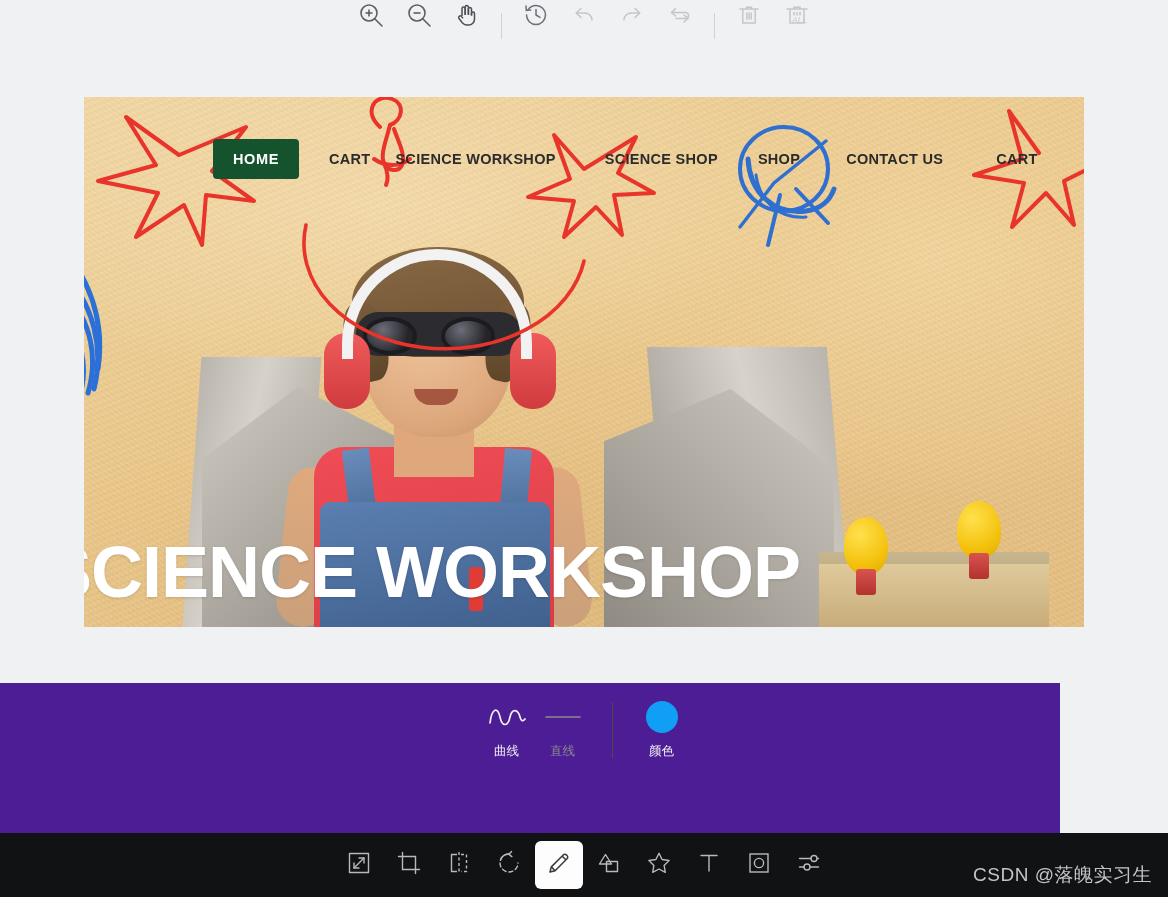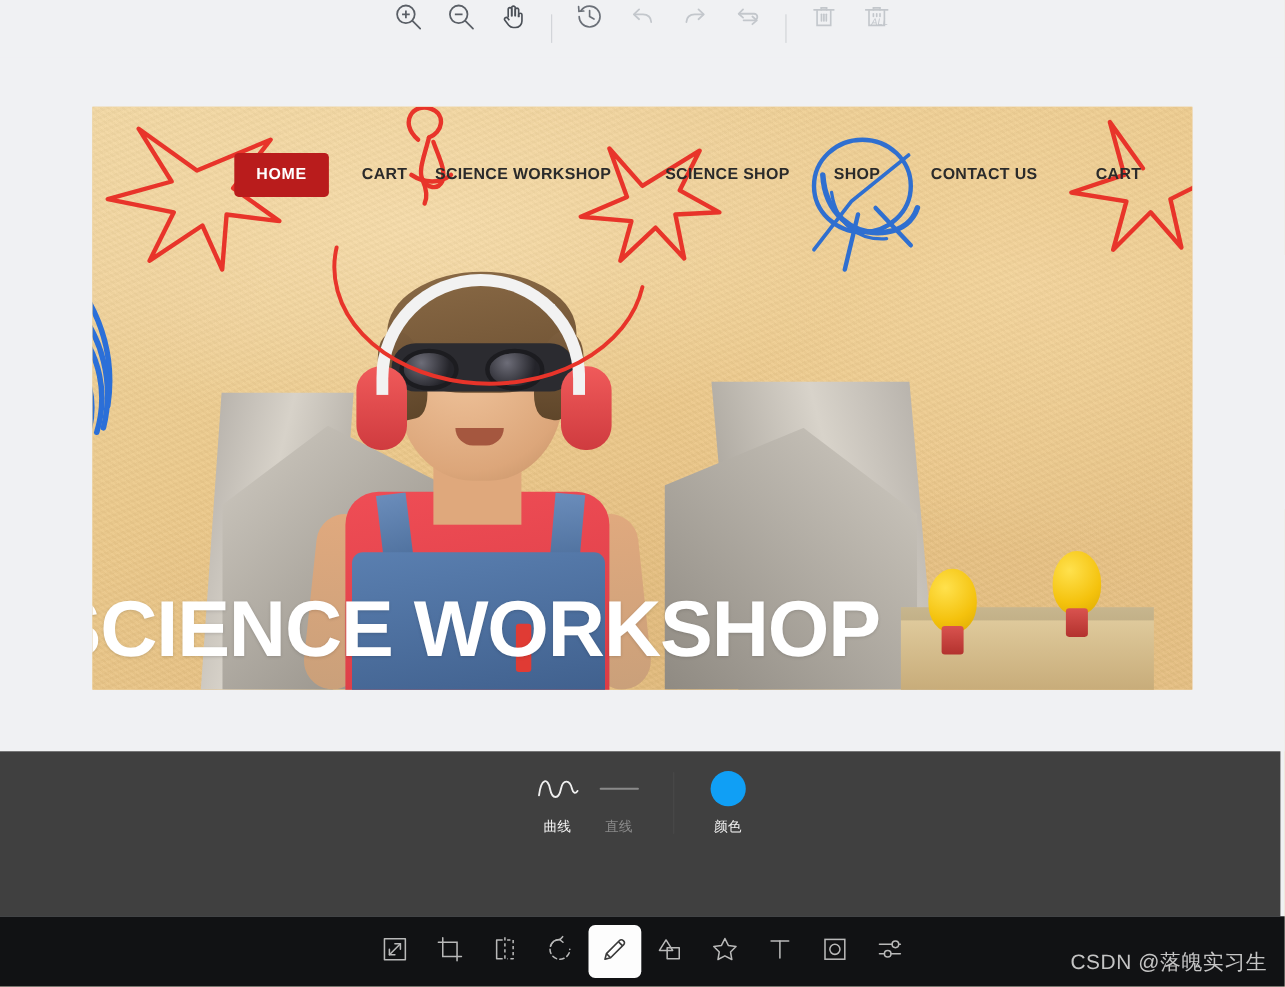--- a/index.html
+++ b/index.html
@@ -213,22 +213,22 @@
   }
 
   
   .doodle{ position:absolute; z-index:5; pointer-events:none; }
 
   
   #user-strokes{ position:absolute; inset:0; z-index:7; pointer-events:none; }
 
   
   #options-panel{
-    position:absolute; left:0; top:683px; width:1164px; height:150px;
-    background:#404040;
+    position:absolute; left:0; top:683px; width:1060px; height:150px;
+    background:#4c1d95;
   }
   #brush-modes{
     position:absolute; left:0; top:17px; width:1168px;
     display:flex; align-items:flex-start; justify-content:center; gap:0;
   }
   .mode-item{
     width:54px; display:flex; flex-direction:column; align-items:center;
     cursor:pointer;
   }
   .mode-item .glyph{ height:34px; display:flex; align-items:center; justify-content:center;}
@@ -442,21 +442,21 @@
     </svg>
 
     <svg id="user-strokes" width="1000" height="530" viewBox="0 0 1000 530" fill="none" stroke="#2b6fd8" stroke-width="5" stroke-linecap="round">
       <path d="M-14 160 c24 34 34 72 28 112"></path>
       <path d="M-20 176 c30 32 40 76 30 116"></path>
       <path d="M-18 196 c26 30 32 66 22 100"></path>
       <path d="M-22 216 c20 26 26 54 18 82"></path>
     </svg>
 
     <div id="site-nav">
-      <div id="nav-home" style="background: #b91c1c;">HOME</div>
+      <div id="nav-home" style="background: #14532d;">HOME</div>
       <div class="nav-link" id="nav-about">CART</div>
       <div class="nav-link" id="nav-workshop">SCIENCE WORKSHOP</div>
       <div class="nav-link" id="nav-party">SCIENCE SHOP</div>
       <div class="nav-link" id="nav-shop">SHOP</div>
       <div class="nav-link" id="nav-contact">CONTACT US</div>
       <div class="nav-link" id="nav-cart">CART</div>
 
     </div>
 
     <div id="hero-headline">SCIENCE WORKSHOP</div>

